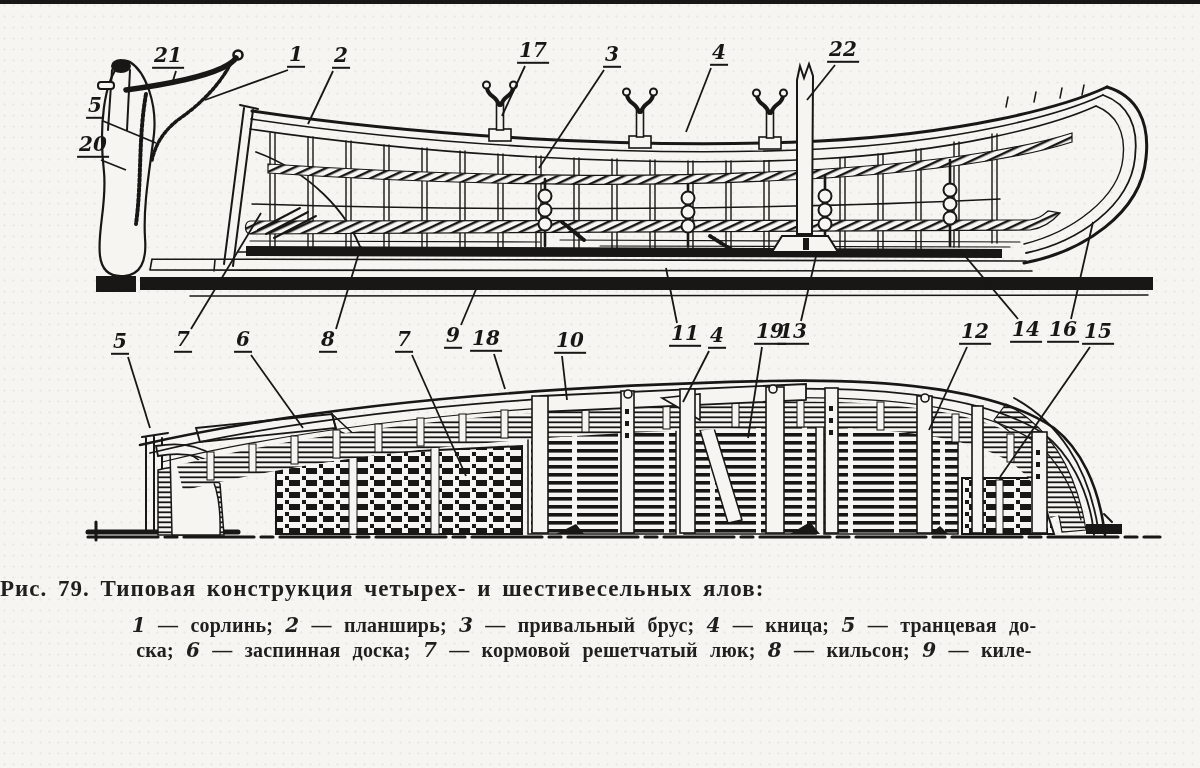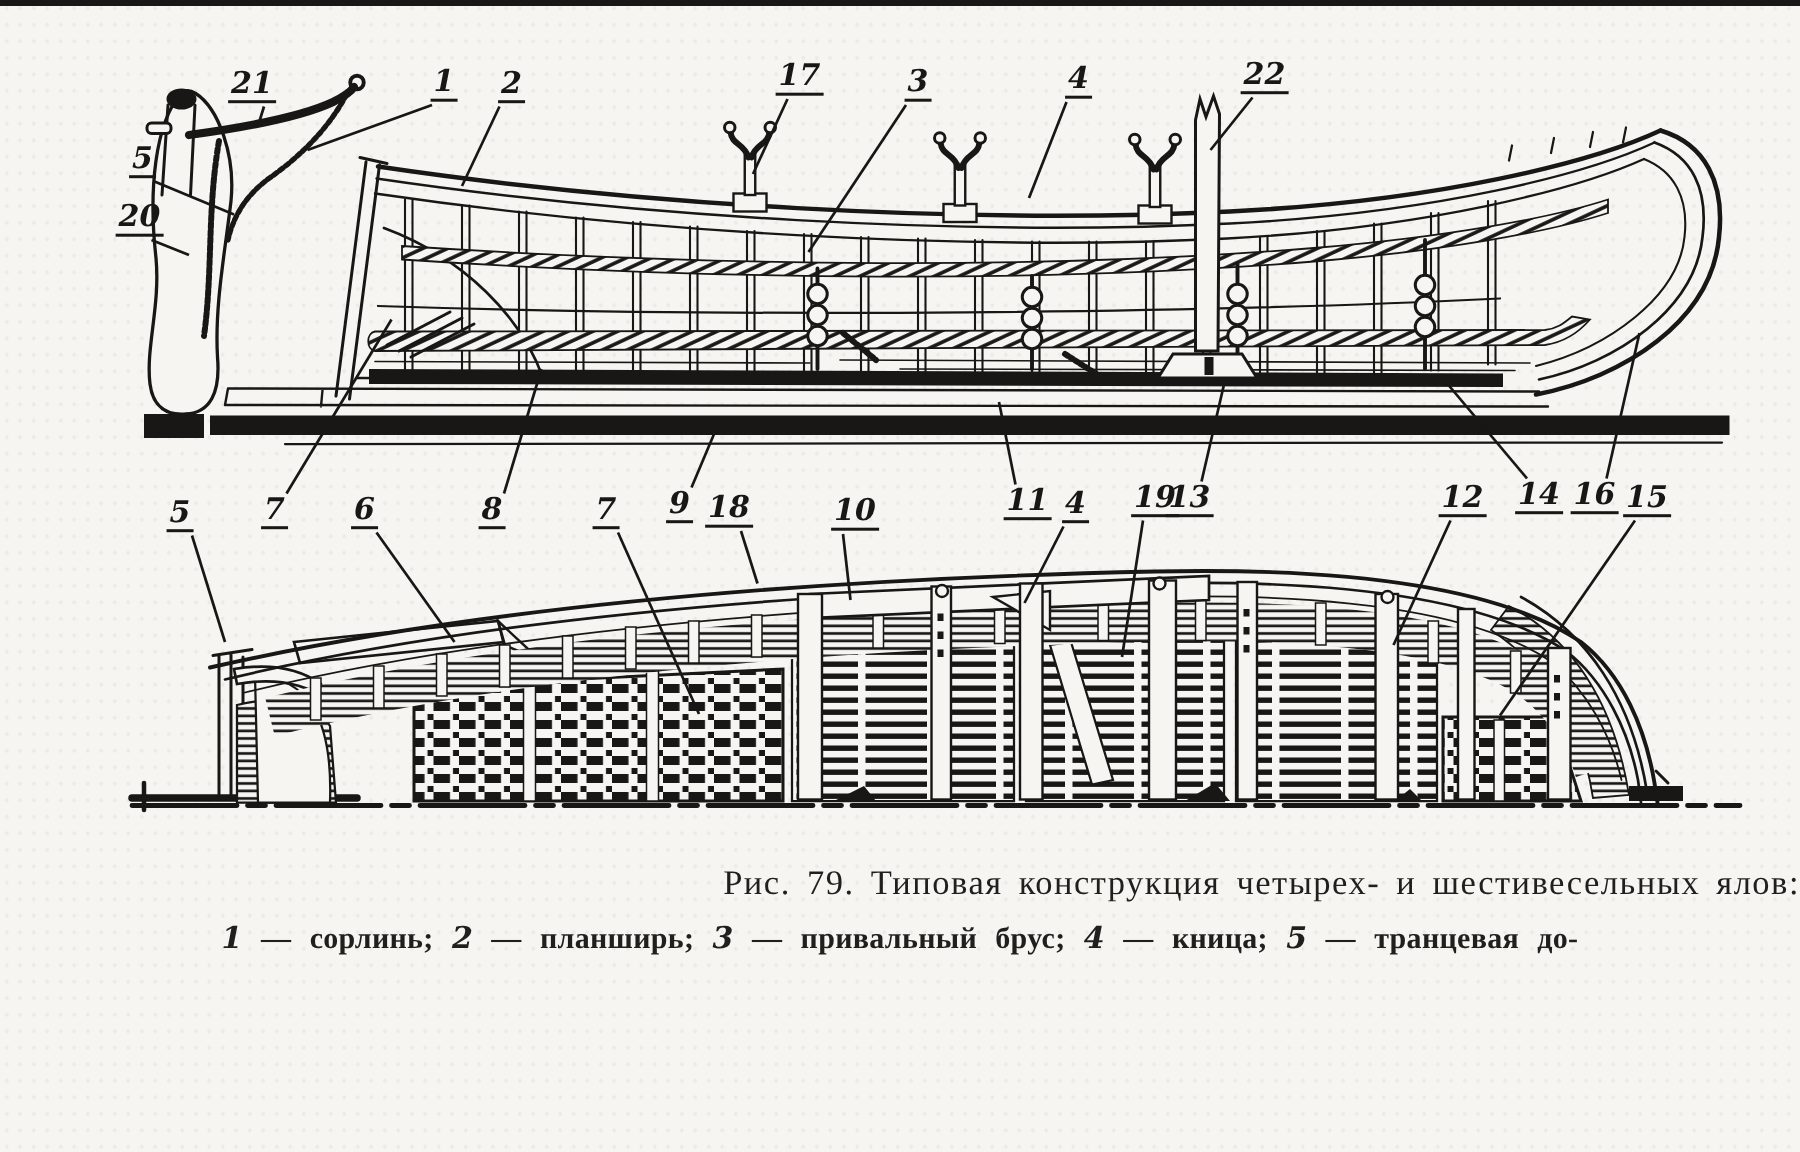--- a/index.html
+++ b/index.html
@@ -21,25 +21,25 @@
     font-family:"DejaVu Serif", serif;
     font-style:italic;font-weight:700;
     font-size:20px;line-height:1;
     color:#181715;
     border-bottom:2px solid #181715;
     padding:0 2px 2px 2px;
     white-space:nowrap;
   }
   .caption{
     position:absolute;top:576px;left:0;width:100%;
-    text-align:right;
-    font-weight:400;font-size:23px;letter-spacing:1px;word-spacing:4px;
+    text-align:left;
+    font-weight:700;font-size:23px;letter-spacing:1px;word-spacing:4px;
   }
   .legend{
-    position:absolute;top:613px;left:40px;width:1120px;
+    position:absolute;top:613px;left:24px;width:1120px;
     font-weight:700;font-size:20px;letter-spacing:0.2px;word-spacing:7px;
     text-align:center;
   }
   .legend-line{height:25px;line-height:25px;white-space:nowrap;}
   .legend-line em{font-style:italic;font-family:"DejaVu Serif",serif;}
 </style>
 </head>
 <body>
 
 <div class="page">
@@ -301,14 +301,15 @@
       <div class="callout" style="left: 975px; top: 334px;">12</div>
       <div class="callout" style="left: 1026px; top: 332px;">14</div>
       <div class="callout" style="left: 1063px; top: 332px;">16</div>
       <div class="callout" style="left: 1098px; top: 334px;">15</div>
     </div>
 
   <div class="caption">Рис. 79. Типовая конструкция четырех- и шестивесельных ялов:</div>
 
   <div class="legend" id="legend">
       <div class="legend-line"><em>1</em> — сорлинь; <em>2</em> — планширь; <em>3</em> — привальный брус; <em>4</em> — кница; <em>5</em> — транцевая до-</div>
+      <div class="legend-line">ска; <em>6</em> — заспинная доска; <em>7</em> — кормовой решетчатый люк; <em>8</em> — кильсон; <em>9</em> — киле-</div>
     </div>
 </div>
 
 </body></html>

